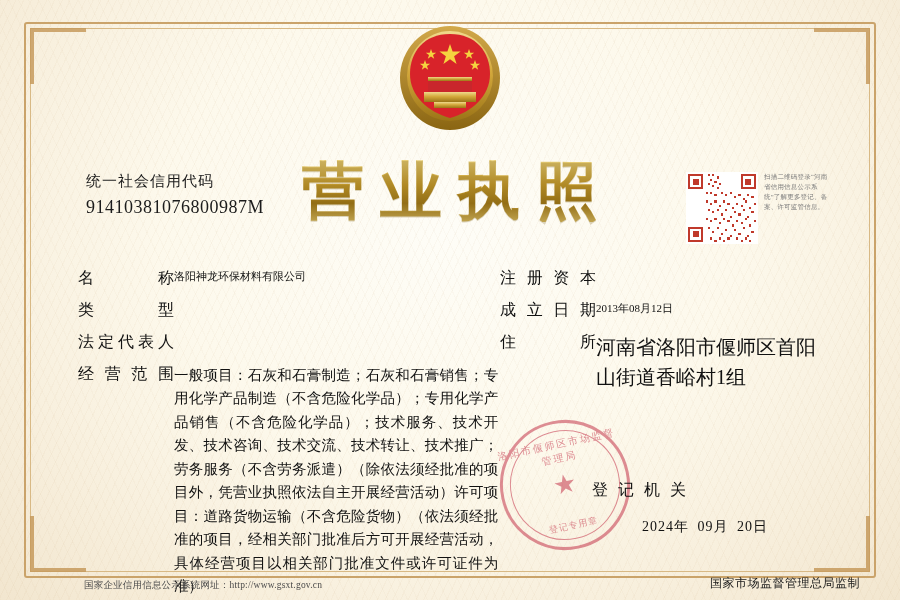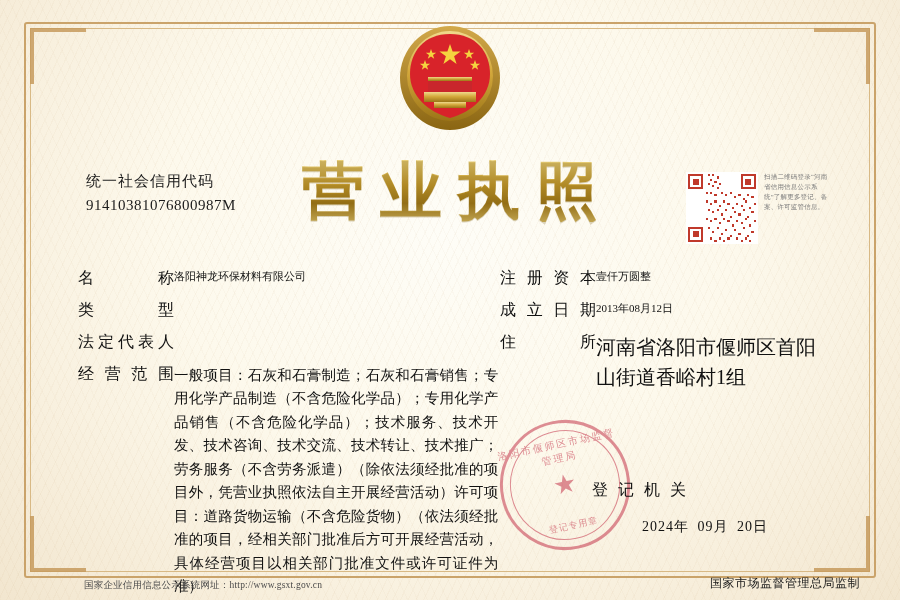--- a/index.html
+++ b/index.html
@@ -93,21 +93,21 @@
     color: #1b1b1b;
     margin-left: 8px;
   }
   .credit .credit-label {
     font-size: 15px;
     letter-spacing: 1px;
     white-space: nowrap;
   }
   .credit .credit-value {
     margin-top: 6px;
-    font-size: 15px;
+    font-size: 18px;
     letter-spacing: .5px;
     font-family: "Liberation Serif", serif;
   }
 
   
   .qr-wrap {
     position: absolute;
     right: 70px;
     top: 172px;
     display: flex;
@@ -434,21 +434,20 @@
   </div>
 
   <div class="fields-right">
     <div class="row">
       <div class="label w4">
           <span>注</span>
           <span>册</span>
           <span>资</span>
           <span>本</span>
         </div>
-      <div class="value">壹仟万圆整</div>
     </div>
     <div class="row">
       <div class="label w4">
           <span>成</span>
           <span>立</span>
           <span>日</span>
           <span>期</span>
         </div>
       <div class="value">2013年08月12日</div>
     </div>

